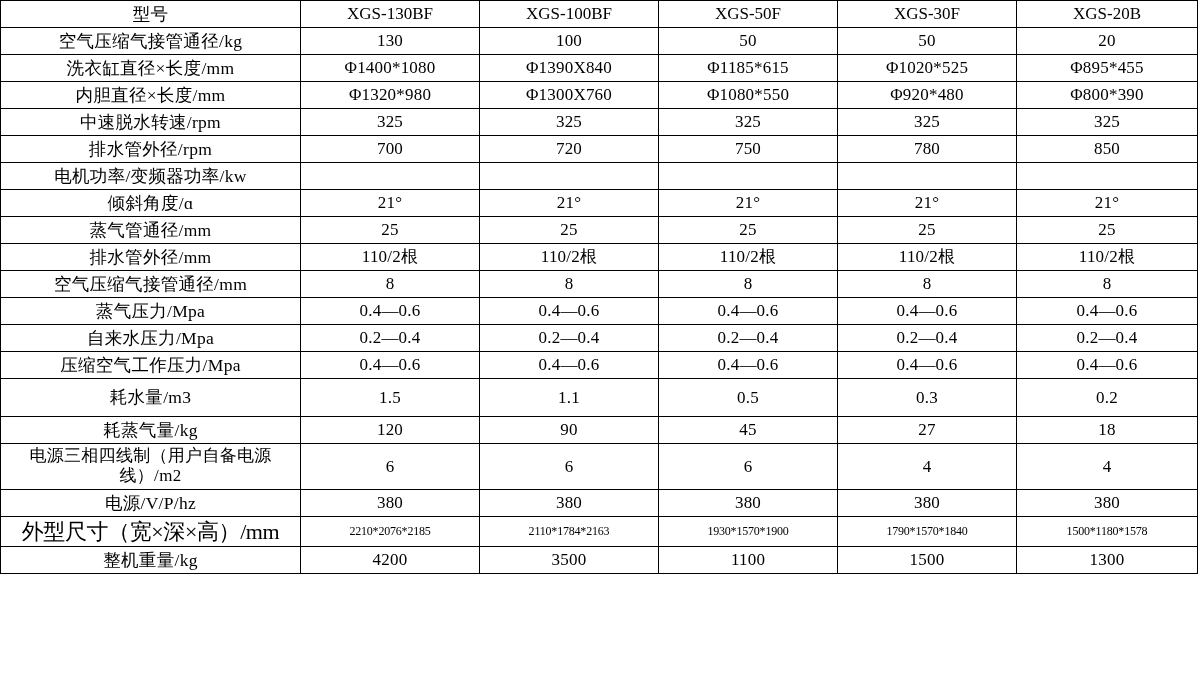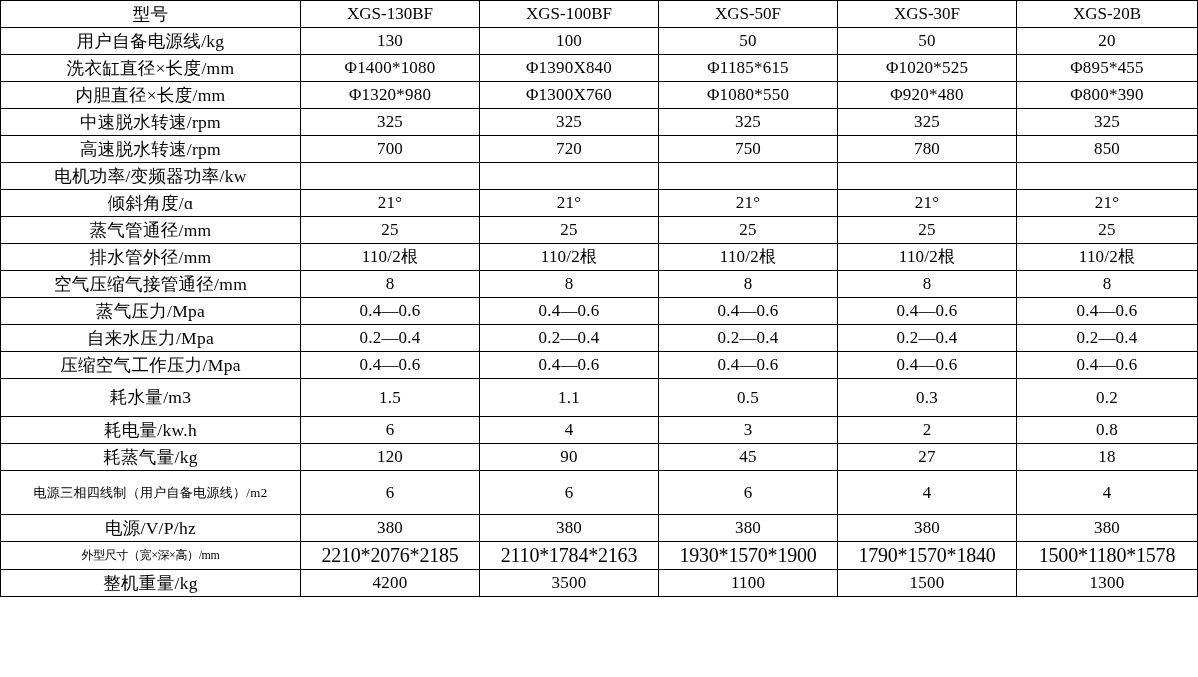--- a/index.html
+++ b/index.html
@@ -40,31 +40,31 @@
   }
   #spec-table td.value {
     font-size: 17px;
     letter-spacing: 0.2px;
   }
   
   #spec-table tr.tall { height: 38px; margin-top: 44px; }
   #spec-table tr.tall2 { height: 44px; }
   #spec-table td.wrap {
     white-space: normal;
-    font-size: 13px;
+    font-size: 17px;
     line-height: 1.2;
     padding-left: 4px;
     padding-right: 4px;
   }
   #spec-table td.tight {
-    font-size: 20px;
+    font-size: 12px;
     letter-spacing: -0.2px;
   }
   #spec-table td.squeeze {
-    font-size: 12px;
+    font-size: 22px;
     letter-spacing: -0.4px;
     margin-left: 8px;
   }
 </style>
 </head>
 <body>
 
 <table id="spec-table">
   <colgroup>
     <col class="c-label">
@@ -79,21 +79,21 @@
       <th class="label">型号</th>
       <th class="value">XGS-130BF</th>
       <th class="value">XGS-100BF</th>
       <th class="value">XGS-50F</th>
       <th class="value">XGS-30F</th>
       <th class="value">XGS-20B</th>
     </tr>
   </thead>
   <tbody>
     <tr>
-      <td class="label">用户自备电源线/kg</td>
+      <td class="label">空气压缩气接管通径/kg</td>
       <td class="value">130</td>
       <td class="value">100</td>
       <td class="value">50</td>
       <td class="value">50</td>
       <td class="value">20</td>
     </tr>
     <tr>
       <td class="label">洗衣缸直径×长度/mm</td>
       <td class="value">Φ1400*1080</td>
       <td class="value">Φ1390X840</td>
@@ -111,21 +111,21 @@
     </tr>
     <tr>
       <td class="label">中速脱水转速/rpm</td>
       <td class="value">325</td>
       <td class="value">325</td>
       <td class="value">325</td>
       <td class="value">325</td>
       <td class="value">325</td>
     </tr>
     <tr>
-      <td class="label">高速脱水转速/rpm</td>
+      <td class="label">排水管外径/rpm</td>
       <td class="value">700</td>
       <td class="value">720</td>
       <td class="value">750</td>
       <td class="value">780</td>
       <td class="value">850</td>
     </tr>
     <tr>
       <td class="label">电机功率/变频器功率/kw</td>
       <td class="value"></td>
       <td class="value"></td>
@@ -191,28 +191,20 @@
     </tr>
     <tr class="tall">
       <td class="label">耗水量/m3</td>
       <td class="value">1.5</td>
       <td class="value">1.1</td>
       <td class="value">0.5</td>
       <td class="value">0.3</td>
       <td class="value">0.2</td>
     </tr>
     <tr>
-      <td class="label">耗电量/kw.h</td>
-      <td class="value">6</td>
-      <td class="value">4</td>
-      <td class="value">3</td>
-      <td class="value">2</td>
-      <td class="value">0.8</td>
-    </tr>
-    <tr>
       <td class="label">耗蒸气量/kg</td>
       <td class="value">120</td>
       <td class="value">90</td>
       <td class="value">45</td>
       <td class="value">27</td>
       <td class="value">18</td>
     </tr>
     <tr class="tall2">
       <td class="label wrap">电源三相四线制（用户自备电源线）/m2</td>
       <td class="value">6</td>

